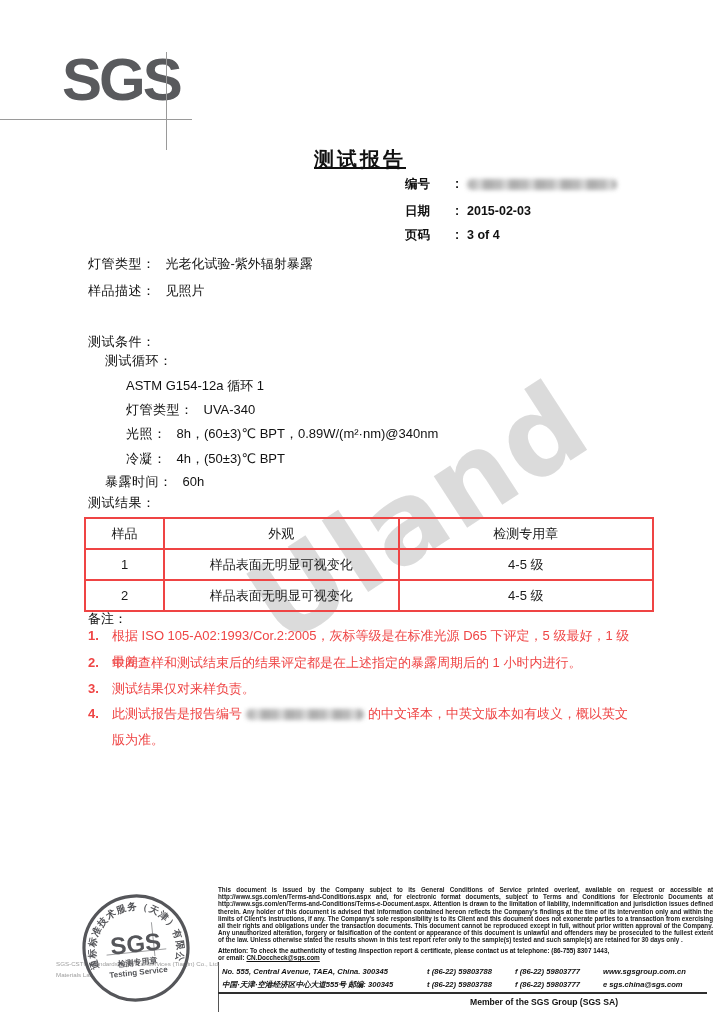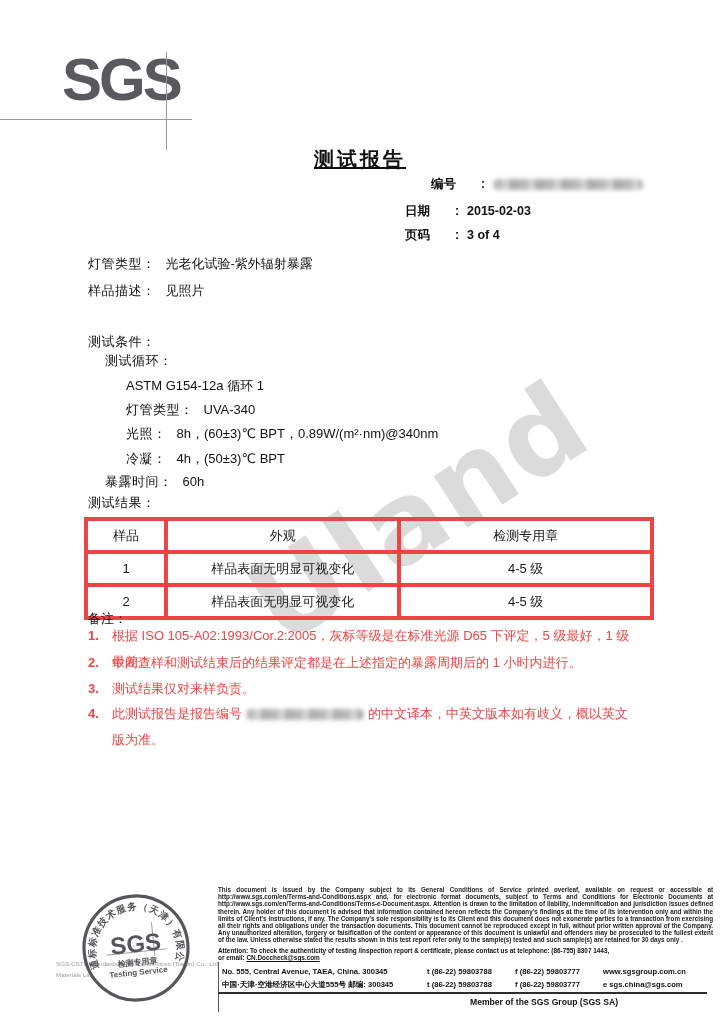--- a/index.html
+++ b/index.html
@@ -24,21 +24,21 @@
   .redacted-bar{display:inline-block;vertical-align:middle;height:11px;border-radius:5px;
     background:repeating-linear-gradient(90deg,#a8a8a8 0 9px,#c8c8c8 9px 16px,#9a9a9a 16px 26px);
     filter:blur(2px);opacity:.8;}
   
   .field{position:absolute;font-size:13px;white-space:nowrap;color:#111;}
   .field .lab{letter-spacing:.5px;}
   .field .val{margin-left:10px;}
   
   .results{position:absolute;left:84px;top:517px;width:570px;border-collapse:collapse;
     font-size:13px;background:transparent;}
-  .results th,.results td{border:4px solid #ef4444;text-align:center;height:29px;
+  .results th,.results td{border:2px solid #ef4444;text-align:center;height:29px;
     font-weight:normal;background:transparent;padding:0;}
   .results .c1{width:78px;}
   .results .c2{width:236px;}
   .results .c3{width:256px;}
   
   .note-label{position:absolute;left:88px;top:610px;font-size:13px;color:#111;}
   .note{position:absolute;left:88px;font-size:13px;color:#ef4444;width:556px;line-height:26px;}
   .note .num{font-weight:bold;display:inline-block;width:24px;vertical-align:top;}
   .note .ntext{display:inline-block;width:528px;vertical-align:top;}
   .redact-inline{display:inline-block;vertical-align:middle;width:118px;height:11px;border-radius:5px;
@@ -49,21 +49,21 @@
     font-size:112px;font-weight:bold;color:#bfbfbf;opacity:.55;
     transform:rotate(-33deg);transform-origin:center center;letter-spacing:2px;
     font-family:"DejaVu Sans","Liberation Sans",sans-serif;}
   
   .legal{position:absolute;left:218px;top:886px;width:495px;font-size:6.3px;line-height:7.2px;
     font-weight:bold;color:#1c1c1c;text-align:justify;}
   .attention{position:absolute;left:218px;top:947px;width:495px;font-size:6.4px;line-height:7.2px;
     font-weight:bold;color:#111;}
   .attention .email{text-decoration:underline;}
   .addr-block{position:absolute;left:222px;top:965px;width:490px;font-size:7.6px;font-weight:bold;color:#111;}
-  .addr-row{display:flex;height:13px;align-items:center;white-space:nowrap;}
+  .addr-row{display:flex;height:13px;align-items:center;white-space:nowrap;font-style:italic;}
   .addr-a{width:205px;}
   .addr-t{width:88px;}
   .addr-f{width:88px;}
   .addr-w{width:105px;text-align:left;}
   .foot-vline{position:absolute;left:218px;top:962px;width:1px;height:50px;background:#555;}
   .foot-rule{position:absolute;left:218px;top:992px;width:489px;height:2px;background:#2e2e2e;}
   .member{position:absolute;left:470px;top:997px;font-size:8.6px;font-weight:bold;color:#111;}
   
   .company-lines{position:absolute;left:56px;top:958px;font-size:6.2px;color:#9d9d9d;line-height:11px;z-index:1;}
   .stamp{position:absolute;left:80px;top:892px;width:112px;height:112px;z-index:2;
@@ -77,21 +77,21 @@
   <div class="watermark">Uland</div>
 
   <div class="layer">
 
     <div class="logo-text">SGS</div>
     <div class="logo-hline"></div>
     <div class="logo-vline"></div>
 
     <div class="doc-title">测试报告</div>
 
-    <div class="meta-row" style="top:176px;margin-left:26px;">
+    <div class="meta-row" style="top:176px;">
       <span class="meta-label">编号</span><span class="meta-colon">:</span><span class="redacted-bar" style="width:150px;"></span>
     </div>
     <div class="meta-row" style="top:203px;">
       <span class="meta-label">日期</span><span class="meta-colon">:</span><span class="meta-value">2015-02-03</span>
     </div>
     <div class="meta-row" style="top:227px;">
       <span class="meta-label">页码</span><span class="meta-colon">:</span><span class="meta-value">3 of 4</span>
     </div>
 
     <div class="field" style="left:88px;top:255px;">

